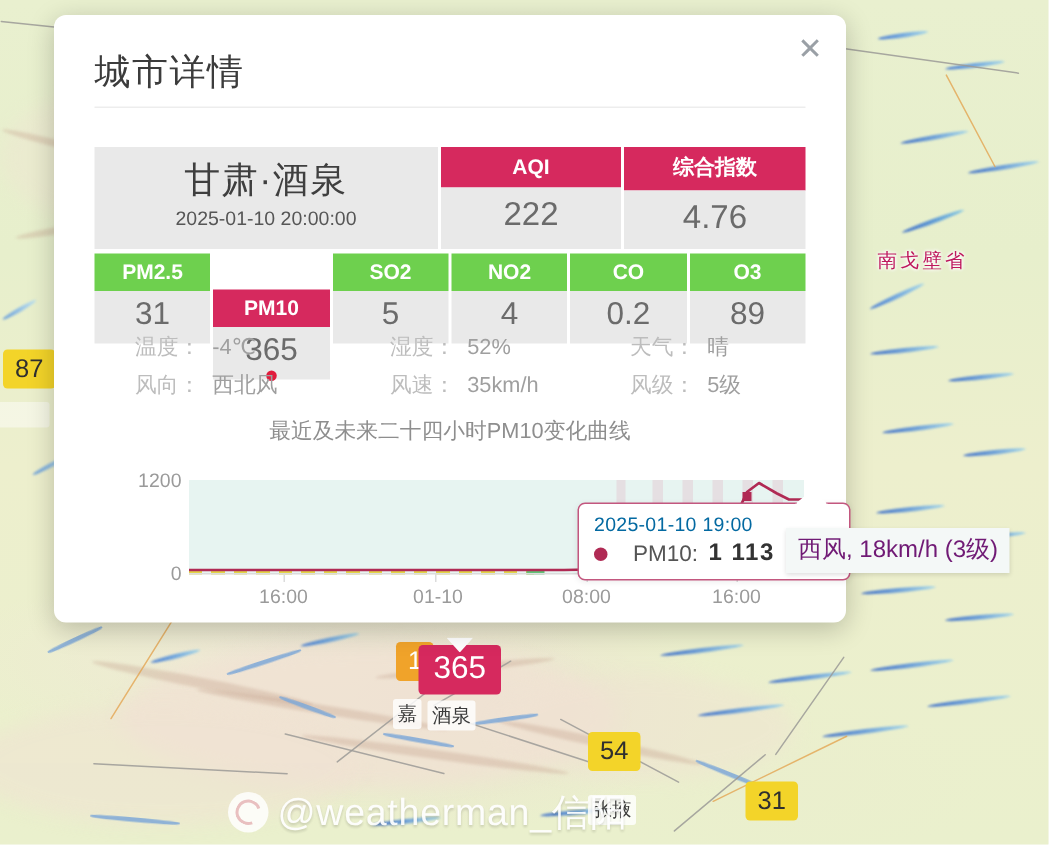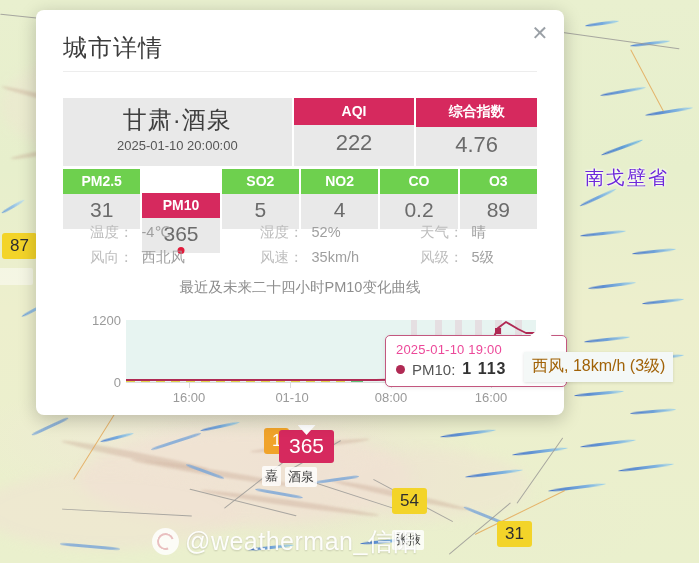--- a/index.html
+++ b/index.html
@@ -18,21 +18,21 @@
       radial-gradient(ellipse 200px 80px at 520px 520px, rgba(235,238,205,.7) 0%, rgba(235,238,205,0) 70%),
       linear-gradient(180deg,#e9f0cf 0%, #e7efcc 30%, #edefcd 55%, #eaf0cd 100%);
   }
   .desert{position:absolute;background:rgba(240,226,211,.75);border-radius:50%;filter:blur(6px);}
   .ridge{position:absolute;background:rgba(196,160,140,.35);border-radius:50%;filter:blur(1.2px);}
   .river{position:absolute;background:#7fa9d8;border-radius:40%;filter:blur(.3px);opacity:.85;}
   .windstreak{position:absolute;border-radius:50%;filter:blur(.6px);}
   .border-line{position:absolute;background:#9b9a96;height:1.4px;border-radius:2px;opacity:.85;}
   .road{position:absolute;background:#e3a04a;height:1.2px;border-radius:2px;opacity:.75;}
 
-  .map-label{position:absolute;color:#6d28d9;font-size:19px;letter-spacing:2px;
+  .map-label{position:absolute;color:#be185d;font-size:13px;letter-spacing:2px;
     text-shadow:0 0 3px #fff,0 0 3px #fff,0 0 2px #fff;white-space:nowrap;}
   .place-label{position:absolute;background:rgba(255,255,255,.82);color:#3a3a3a;
     font-size:13px;padding:1px 3px;border-radius:2px;white-space:nowrap;}
 
   
   .marker{position:absolute;font-size:17px;color:#fff;padding:2px 8px 3px;border-radius:3px;
     font-weight:400;line-height:1.25;white-space:nowrap;}
   .marker::after{content:"";position:absolute;left:50%;bottom:-7px;transform:translateX(-50%);
     border-left:7px solid transparent;border-right:7px solid transparent;border-top:8px solid inherit;}
   .marker.m-yellow{background:#f3d429;color:#2f2f2f;}
@@ -104,32 +104,32 @@
   .dashline{position:absolute;left:63px;top:70px;width:230px;height:3px;
     background:repeating-linear-gradient(90deg,#e3d44a 0 9px,transparent 9px 15px);}
   .greenseg{position:absolute;top:70px;height:3px;background:#62c177;}
   #spark{position:absolute;left:63px;top:10px;}
   .hi-dot{position:absolute;width:6px;height:6px;background:#b02a54;}
 
   
   #tooltip{position:absolute;left:349px;top:325px;width:160px;
     background:#fff;border:1.6px solid #c3577f;border-radius:5px;padding:6px 10px 8px;z-index:25;
     box-shadow:0 1px 4px rgba(0,0,0,.08);}
-  #tooltip .tt-time{font-size:13px;color:#ec4899;letter-spacing:.2px;}
+  #tooltip .tt-time{font-size:13px;color:#0369a1;letter-spacing:.2px;}
   #tooltip .tt-row{display:flex;align-items:center;gap:7px;margin-top:3px;}
   #tooltip .tt-dot{width:9px;height:9px;border-radius:50%;background:#b02a54;}
-  #tooltip .tt-name{font-size:15px;color:#555;}
+  #tooltip .tt-name{font-size:15px;color:#555;margin-left:10px;}
   #tooltip .tt-val{font-size:16px;color:#333;font-weight:bold;letter-spacing:1px;}
   #tooltip .tt-notch{position:absolute;right:14px;top:-9px;width:20px;height:9px;background:#fff;
     border-left:1.6px solid #c3577f;border-right:1.6px solid #c3577f;
     clip-path:polygon(0 100%,50% 0,100% 100%);}
 
   
   #wind-tip{position:absolute;left:524px;top:352px;background:#f4f8f7;
-    padding:4px 8px 5px;font-size:16px;color:#a16207;z-index:22;white-space:nowrap;
+    padding:4px 8px 5px;font-size:16px;color:#701a75;z-index:22;white-space:nowrap;
     box-shadow:0 1px 3px rgba(0,0,0,.12);}
 </style>
 </head>
 <body>
 
 <div id="map">
   <div class="map-base"></div>
 
   <div class="desert" style="left:80px;top:430px;width:330px;height:95px;"></div>
   <div class="desert" style="left:-20px;top:470px;width:260px;height:80px;opacity:.7;"></div>

